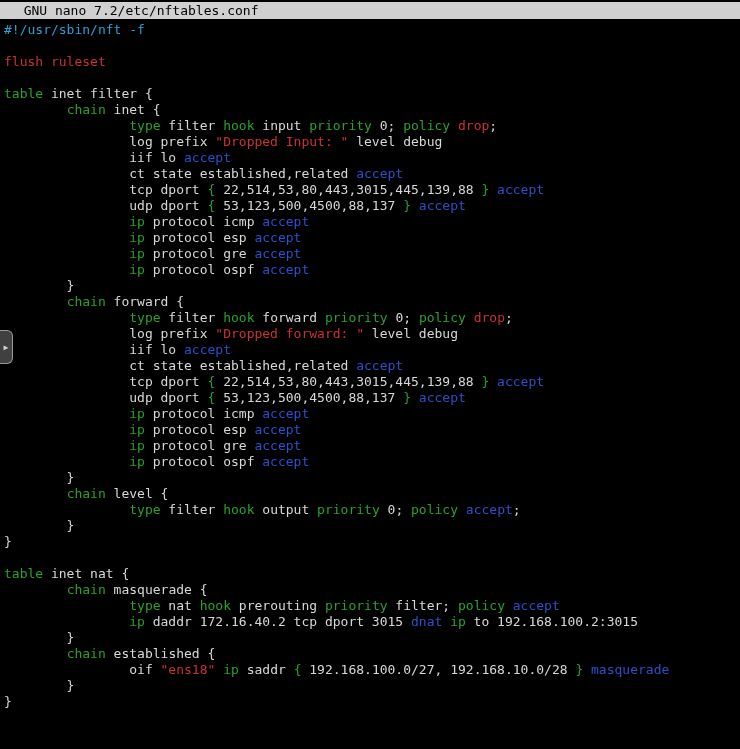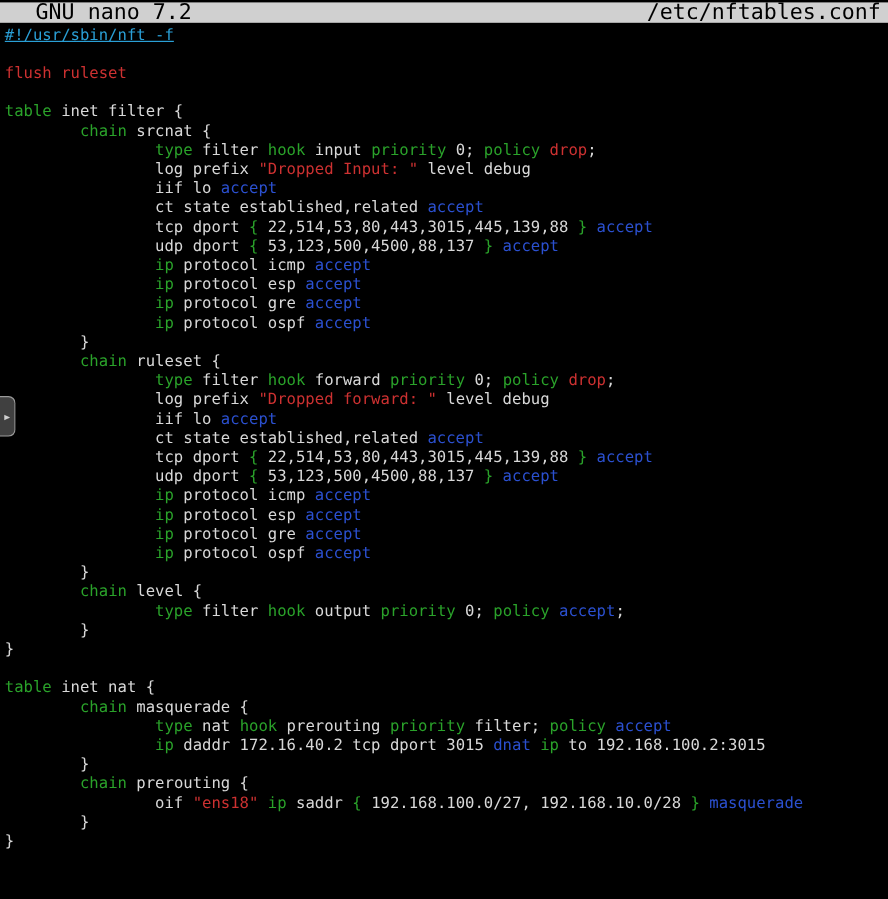--- a/index.html
+++ b/index.html
@@ -21,43 +21,42 @@
     background:var(--background);
     overflow:hidden;
     font-family:"DejaVu Sans Mono","Liberation Mono",monospace;
     position:relative;
   }
   .titlebar{
     margin-top:2px;
     height:17px;
     background:var(--bar_bg);
     color:var(--bar_fg);
-    font-size:18px;
+    font-size:13px;
     line-height:17px;
     display:flex;
-    justify-content:space-between;
     padding:0 6px 0 8px;
     white-space:pre;
   }
   .editor{
     padding:3px 0 0 4px;
     cursor:text;
   }
   .line{
     white-space:pre;
     font-size:13px;
     line-height:16px;
     min-height:16px;
     color:var(--fg);
   }
   .tok-fg{color:var(--fg);}
   .tok-green{color:var(--green);}
   .tok-red{color:var(--red);margin-top:24px;}
   .tok-blue{color:var(--blue);}
-  .tok-cyan{color:var(--cyan);text-decoration:underline;}
+  .tok-cyan{color:var(--cyan);}
   .side-toggle{
     position:absolute;
     left:0;top:330px;
     width:13px;height:34px;
     background:var(--toggle_bg);
     border:1px solid var(--toggle_border);
     border-left:none;
     border-radius:0 6px 6px 0;
     display:flex;align-items:center;justify-content:center;
     color:var(--toggle_fg);
@@ -73,33 +72,33 @@
   <div class="titlebar">
     <span>  GNU nano 7.2</span>
     <span>/etc/nftables.conf</span>
   </div>
   <div class="editor">
       <div class="line"><span class="tok-cyan">#!/usr/sbin/nft -f</span></div>
       <div class="line">&nbsp;</div>
       <div class="line"><span class="tok-red">flush ruleset</span></div>
       <div class="line">&nbsp;</div>
       <div class="line"><span class="tok-green">table</span><span class="tok-fg"> inet filter {</span></div>
-      <div class="line"><span class="tok-fg">        </span><span class="tok-green">chain</span><span class="tok-fg"> srcnat {</span></div>
+      <div class="line"><span class="tok-fg">        </span><span class="tok-green">chain</span><span class="tok-fg"> inet {</span></div>
       <div class="line"><span class="tok-fg">                </span><span class="tok-green">type</span><span class="tok-fg"> filter </span><span class="tok-green">hook</span><span class="tok-fg"> input </span><span class="tok-green">priority</span><span class="tok-fg"> 0; </span><span class="tok-green">policy</span><span class="tok-fg"> </span><span class="tok-red">drop</span><span class="tok-fg">;</span></div>
       <div class="line"><span class="tok-fg">                log prefix </span><span class="tok-red">"Dropped Input: "</span><span class="tok-fg"> level debug</span></div>
       <div class="line"><span class="tok-fg">                iif lo </span><span class="tok-blue">accept</span></div>
       <div class="line"><span class="tok-fg">                ct state established,related </span><span class="tok-blue">accept</span></div>
       <div class="line"><span class="tok-fg">                tcp dport </span><span class="tok-green">{</span><span class="tok-fg"> 22,514,53,80,443,3015,445,139,88 </span><span class="tok-green">}</span><span class="tok-fg"> </span><span class="tok-blue">accept</span></div>
       <div class="line"><span class="tok-fg">                udp dport </span><span class="tok-green">{</span><span class="tok-fg"> 53,123,500,4500,88,137 </span><span class="tok-green">}</span><span class="tok-fg"> </span><span class="tok-blue">accept</span></div>
       <div class="line"><span class="tok-fg">                </span><span class="tok-green">ip</span><span class="tok-fg"> protocol icmp </span><span class="tok-blue">accept</span></div>
       <div class="line"><span class="tok-fg">                </span><span class="tok-green">ip</span><span class="tok-fg"> protocol esp </span><span class="tok-blue">accept</span></div>
       <div class="line"><span class="tok-fg">                </span><span class="tok-green">ip</span><span class="tok-fg"> protocol gre </span><span class="tok-blue">accept</span></div>
       <div class="line"><span class="tok-fg">                </span><span class="tok-green">ip</span><span class="tok-fg"> protocol ospf </span><span class="tok-blue">accept</span></div>
       <div class="line"><span class="tok-fg">        }</span></div>
-      <div class="line"><span class="tok-fg">        </span><span class="tok-green">chain</span><span class="tok-fg"> ruleset {</span></div>
+      <div class="line"><span class="tok-fg">        </span><span class="tok-green">chain</span><span class="tok-fg"> forward {</span></div>
       <div class="line"><span class="tok-fg">                </span><span class="tok-green">type</span><span class="tok-fg"> filter </span><span class="tok-green">hook</span><span class="tok-fg"> forward </span><span class="tok-green">priority</span><span class="tok-fg"> 0; </span><span class="tok-green">policy</span><span class="tok-fg"> </span><span class="tok-red">drop</span><span class="tok-fg">;</span></div>
       <div class="line"><span class="tok-fg">                log prefix </span><span class="tok-red">"Dropped forward: "</span><span class="tok-fg"> level debug</span></div>
       <div class="line"><span class="tok-fg">                iif lo </span><span class="tok-blue">accept</span></div>
       <div class="line"><span class="tok-fg">                ct state established,related </span><span class="tok-blue">accept</span></div>
       <div class="line"><span class="tok-fg">                tcp dport </span><span class="tok-green">{</span><span class="tok-fg"> 22,514,53,80,443,3015,445,139,88 </span><span class="tok-green">}</span><span class="tok-fg"> </span><span class="tok-blue">accept</span></div>
       <div class="line"><span class="tok-fg">                udp dport </span><span class="tok-green">{</span><span class="tok-fg"> 53,123,500,4500,88,137 </span><span class="tok-green">}</span><span class="tok-fg"> </span><span class="tok-blue">accept</span></div>
       <div class="line"><span class="tok-fg">                </span><span class="tok-green">ip</span><span class="tok-fg"> protocol icmp </span><span class="tok-blue">accept</span></div>
       <div class="line"><span class="tok-fg">                </span><span class="tok-green">ip</span><span class="tok-fg"> protocol esp </span><span class="tok-blue">accept</span></div>
       <div class="line"><span class="tok-fg">                </span><span class="tok-green">ip</span><span class="tok-fg"> protocol gre </span><span class="tok-blue">accept</span></div>
       <div class="line"><span class="tok-fg">                </span><span class="tok-green">ip</span><span class="tok-fg"> protocol ospf </span><span class="tok-blue">accept</span></div>
@@ -107,21 +106,21 @@
       <div class="line"><span class="tok-fg">        </span><span class="tok-green">chain</span><span class="tok-fg"> level {</span></div>
       <div class="line"><span class="tok-fg">                </span><span class="tok-green">type</span><span class="tok-fg"> filter </span><span class="tok-green">hook</span><span class="tok-fg"> output </span><span class="tok-green">priority</span><span class="tok-fg"> 0; </span><span class="tok-green">policy</span><span class="tok-fg"> </span><span class="tok-blue">accept</span><span class="tok-fg">;</span></div>
       <div class="line"><span class="tok-fg">        }</span></div>
       <div class="line"><span class="tok-fg">}</span></div>
       <div class="line">&nbsp;</div>
       <div class="line"><span class="tok-green">table</span><span class="tok-fg"> inet nat {</span></div>
       <div class="line"><span class="tok-fg">        </span><span class="tok-green">chain</span><span class="tok-fg"> masquerade {</span></div>
       <div class="line"><span class="tok-fg">                </span><span class="tok-green">type</span><span class="tok-fg"> nat </span><span class="tok-green">hook</span><span class="tok-fg"> prerouting </span><span class="tok-green">priority</span><span class="tok-fg"> filter; </span><span class="tok-green">policy</span><span class="tok-fg"> </span><span class="tok-blue">accept</span></div>
       <div class="line"><span class="tok-fg">                </span><span class="tok-green">ip</span><span class="tok-fg"> daddr 172.16.40.2 tcp dport 3015 </span><span class="tok-blue">dnat</span><span class="tok-fg"> </span><span class="tok-green">ip</span><span class="tok-fg"> to 192.168.100.2:3015</span></div>
       <div class="line"><span class="tok-fg">        }</span></div>
-      <div class="line"><span class="tok-fg">        </span><span class="tok-green">chain</span><span class="tok-fg"> prerouting {</span></div>
+      <div class="line"><span class="tok-fg">        </span><span class="tok-green">chain</span><span class="tok-fg"> established {</span></div>
       <div class="line"><span class="tok-fg">                oif </span><span class="tok-red">"ens18"</span><span class="tok-fg"> </span><span class="tok-green">ip</span><span class="tok-fg"> saddr </span><span class="tok-green">{</span><span class="tok-fg"> 192.168.100.0/27, 192.168.10.0/28 </span><span class="tok-green">}</span><span class="tok-fg"> </span><span class="tok-blue">masquerade</span></div>
       <div class="line"><span class="tok-fg">        }</span></div>
       <div class="line"><span class="tok-fg">}</span></div>
     </div>
 </div>
 
 <div class="side-toggle">
   <span>▶</span>
 </div>
 

